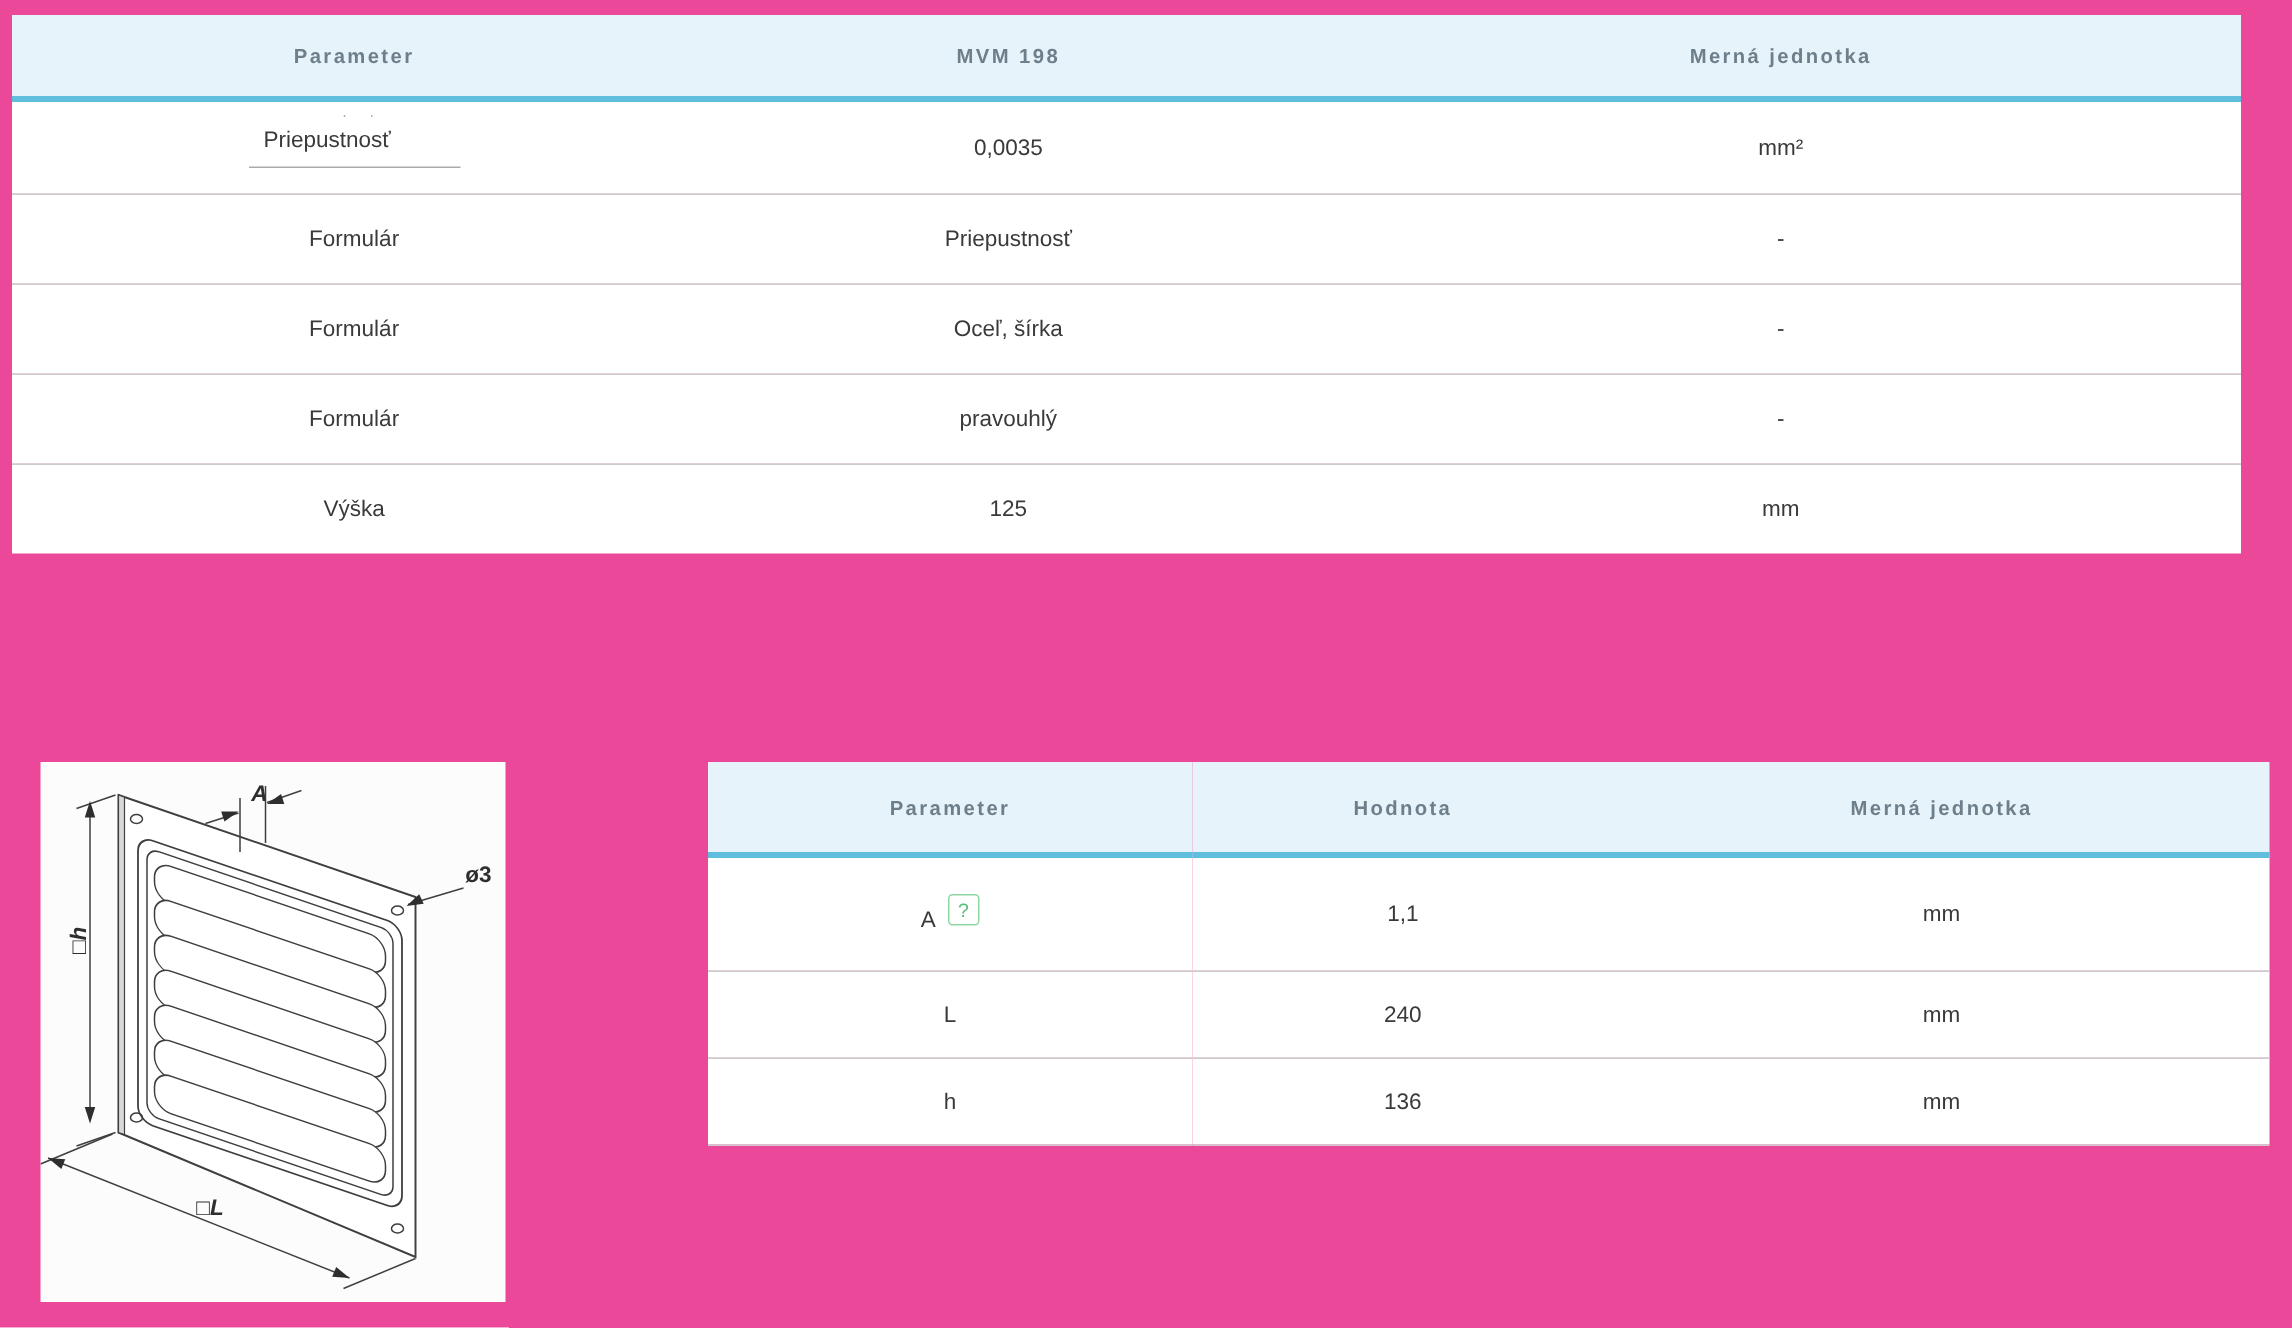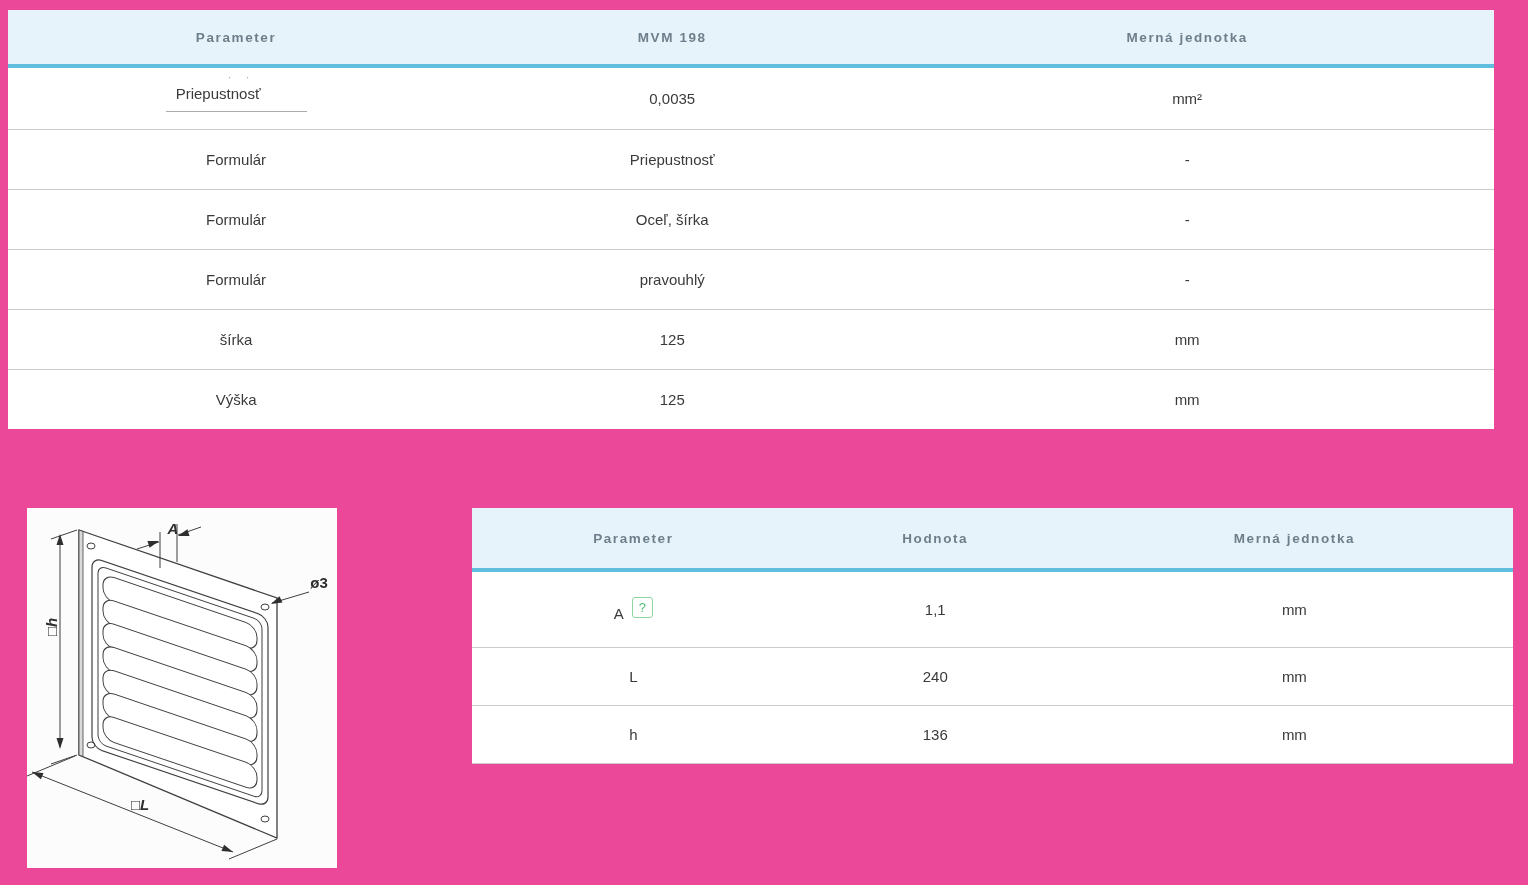--- a/index.html
+++ b/index.html
@@ -122,25 +122,20 @@
         <td>Formulár</td>
         <td>Oceľ, šírka</td>
         <td>-</td>
       </tr>
       <tr>
         <td>Formulár</td>
         <td>pravouhlý</td>
         <td>-</td>
       </tr>
       <tr>
-        <td>šírka</td>
-        <td>125</td>
-        <td>mm</td>
-      </tr>
-      <tr>
         <td>Výška</td>
         <td>125</td>
         <td>mm</td>
       </tr>
     </tbody>
   </table>
 
   <div class="drawing-box">
     <svg viewBox="0 0 310 360" xmlns="http://www.w3.org/2000/svg">
 

